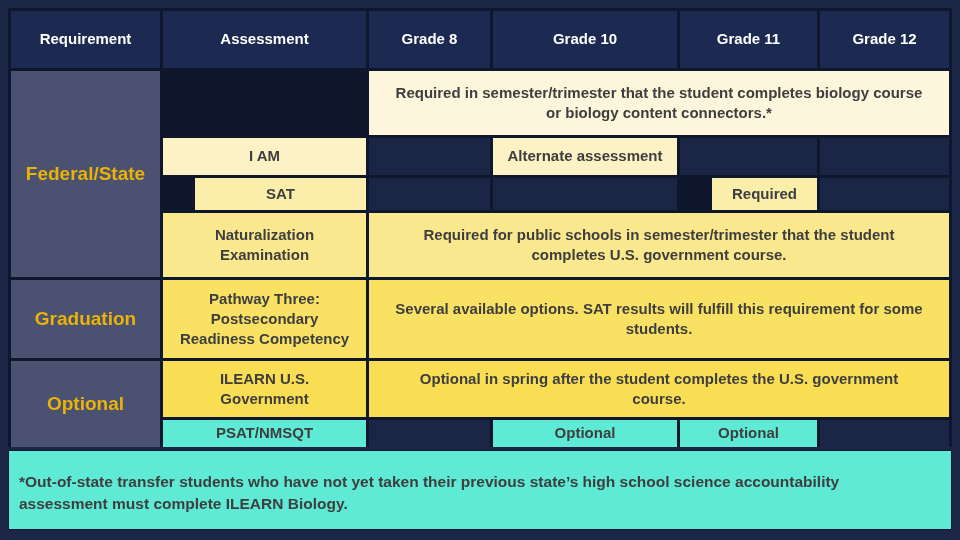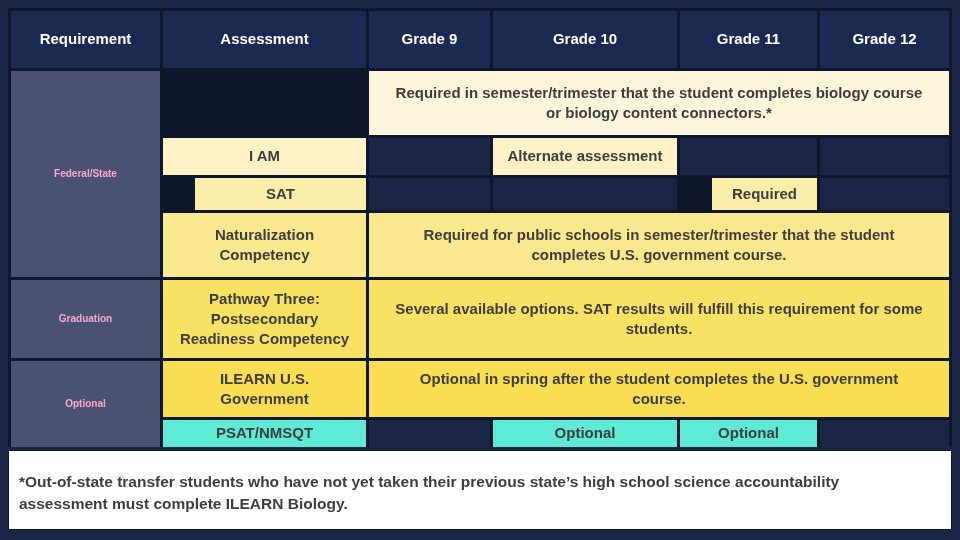--- a/index.html
+++ b/index.html
@@ -28,52 +28,52 @@
     justify-content: center;
     text-align: center;
     font-weight: bold;
     font-size: 15px;
     line-height: 1.35;
     color: #3e3e3e;
     box-sizing: border-box;
     white-space: pre-line;
   }
   .hdr   { background: #1c2a52; color: #ffffff; }
-  .group { background: #4b5170; color: #f9a8d4; font-size: 10px; }
+  .group { background: #4b5170; color: #eab308; font-size: 19px; }
   .navy  { background: #1b2647; }
   .cream  { background: #fdf5dc; }
   .cream2 { background: #fdf1c6; }
   .lyellow{ background: #fbedaa; margin-left: 32px; }
   .yellow { background: #fae88e; }
   .yellow2{ background: #f9e263; }
   .goldy  { background: #f9dd52; }
   .gold   { background: #5eead4; }
   .note { padding: 0 24px; white-space: normal; }
   #footnote-band {
     position: absolute;
     left: 8px; top: 450px;
     width: 944px; height: 80px;
     box-sizing: border-box;
-    background: #ffffff;
+    background: #5eead4;
     border: 1px solid #0f172c;
     padding: 20px 40px 0 10px;
     font-weight: bold;
     font-size: 15.5px;
     line-height: 1.4;
     color: #3e3e3e;
   }
 </style>
 </head>
 <body>
 
 <div id="table">
 
   <div class="cell hdr" style="grid-column:1; grid-row:1">Requirement</div>
   <div class="cell hdr" style="grid-column:2; grid-row:1">Assessment</div>
-  <div class="cell hdr" style="grid-column:3; grid-row:1">Grade 9</div>
+  <div class="cell hdr" style="grid-column:3; grid-row:1">Grade 8</div>
   <div class="cell hdr" style="grid-column:4; grid-row:1">Grade 10</div>
   <div class="cell hdr" style="grid-column:5; grid-row:1">Grade 11</div>
   <div class="cell hdr" style="grid-column:6; grid-row:1">Grade 12</div>
 
   <div class="cell group" style="grid-column:1; grid-row:2/6">Federal/State</div>
   <div class="cell group" style="grid-column:1; grid-row:6">Graduation</div>
   <div class="cell group" style="grid-column:1; grid-row:7/9">Optional</div>
 
   <div class="cell cream note" style="grid-column:3/7; grid-row:2">Required in semester/trimester that the student completes biology course or biology content connectors.*</div>
 
@@ -83,21 +83,21 @@
   <div class="cell navy" style="grid-column:5; grid-row:3"></div>
   <div class="cell navy" style="grid-column:6; grid-row:3"></div>
 
   <div class="cell lyellow" style="grid-column:2; grid-row:4">SAT</div>
   <div class="cell navy" style="grid-column:3; grid-row:4"></div>
   <div class="cell navy" style="grid-column:4; grid-row:4"></div>
   <div class="cell lyellow" style="grid-column:5; grid-row:4">Required</div>
   <div class="cell navy" style="grid-column:6; grid-row:4"></div>
 
   <div class="cell yellow" style="grid-column:2; grid-row:5">Naturalization
-Competency</div>
+Examination</div>
   <div class="cell yellow note" style="grid-column:3/7; grid-row:5">Required for public schools in semester/trimester that the student completes U.S. government course.</div>
 
   <div class="cell yellow2" style="grid-column:2; grid-row:6">Pathway Three:
 Postsecondary
 Readiness Competency</div>
   <div class="cell yellow2 note" style="grid-column:3/7; grid-row:6">Several available options. SAT results will fulfill this requirement for some students.</div>
 
   <div class="cell goldy" style="grid-column:2; grid-row:7">ILEARN U.S.
 Government</div>
   <div class="cell goldy note" style="grid-column:3/7; grid-row:7">Optional in spring after the student completes the U.S. government course.</div>

